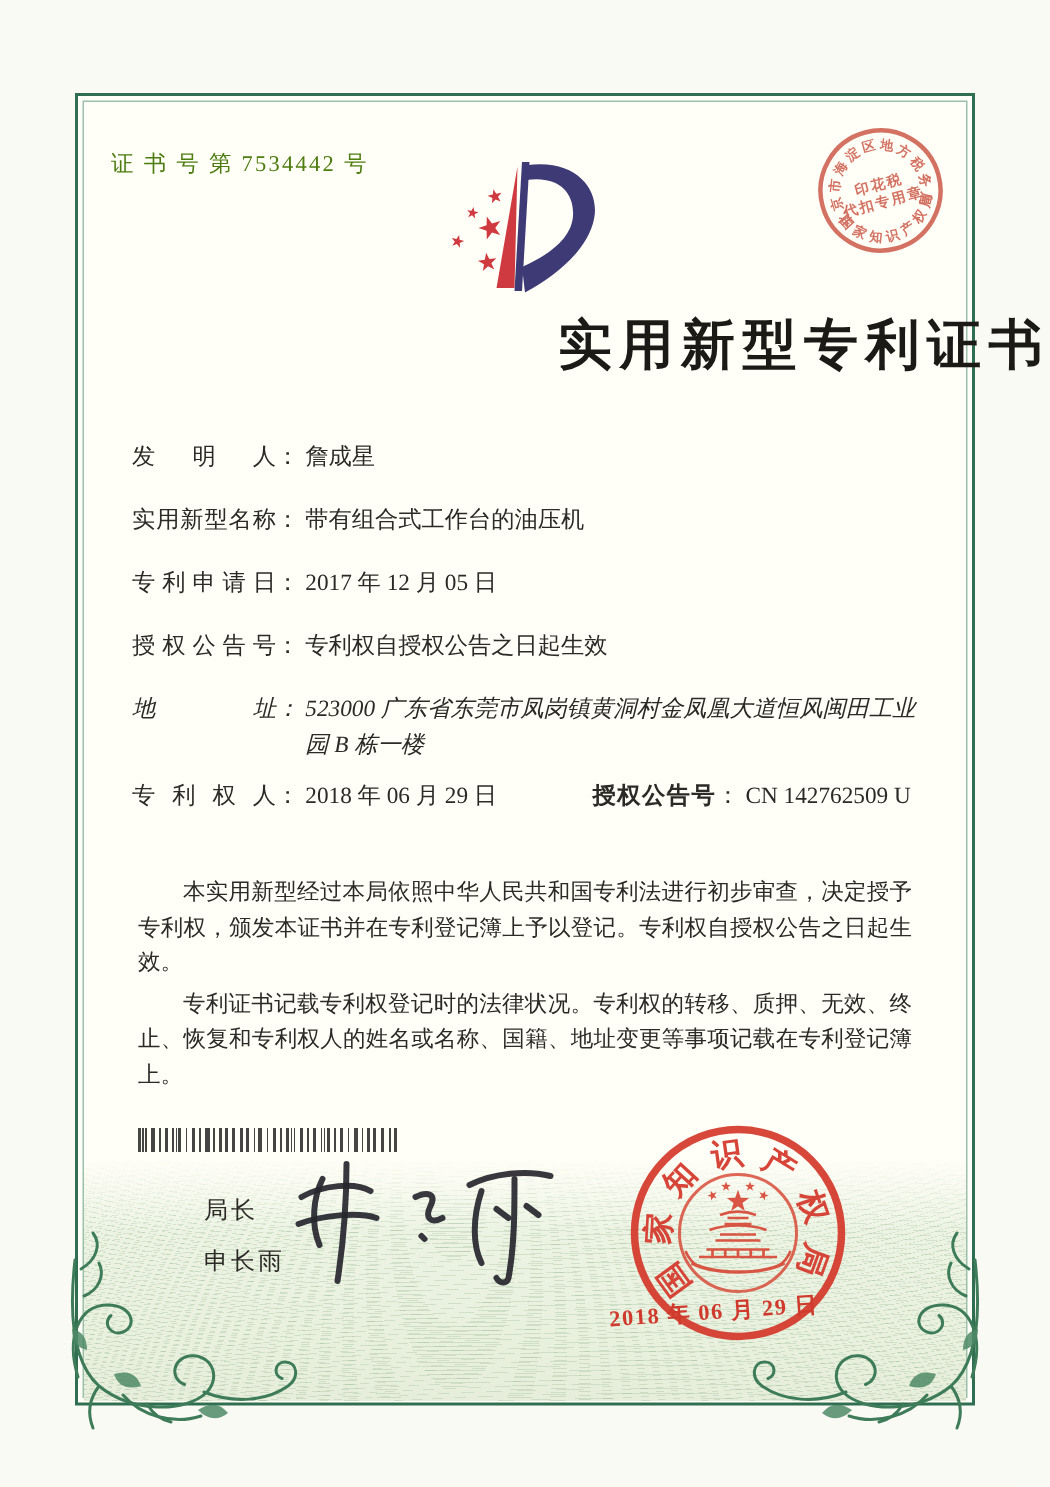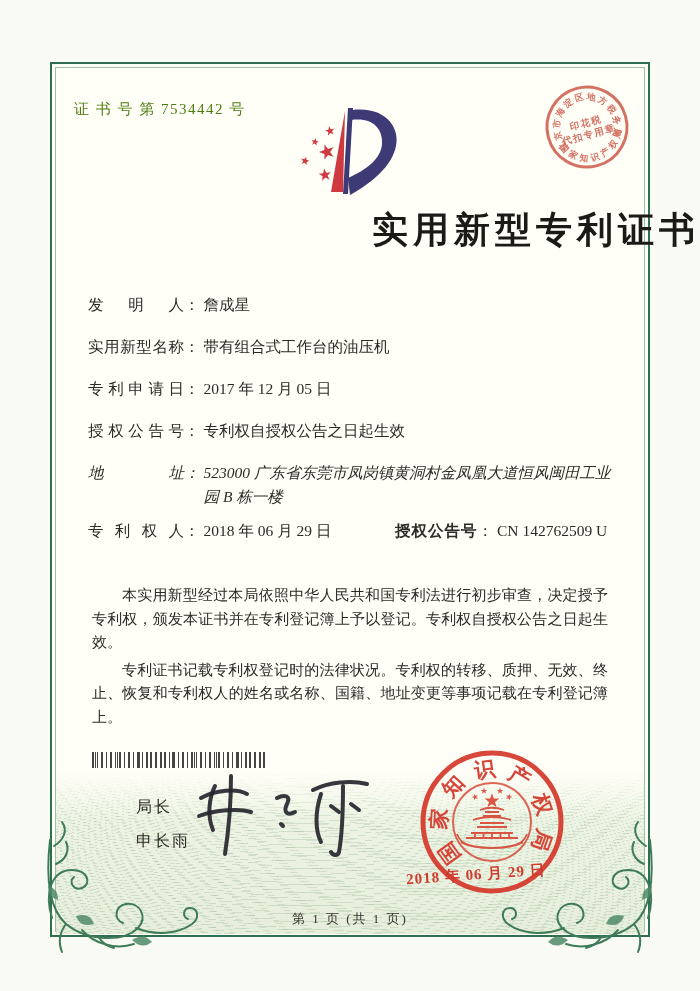--- a/index.html
+++ b/index.html
@@ -247,15 +247,14 @@
         <path d="M-19,-2 C-8,-6 8,-6 19,-2"></path>
         <path d="M-9,-6 L9,-6 M-7,-10 L7,-10"></path>
         <path d="M-12,-12 C-4,-15 4,-15 12,-12"></path>
       </g>
       <path d="M-31,20 C-16,28 16,28 31,20" stroke-width="2.2"></path>
       <path d="M-35,12 C-33,17 -30,20 -27,22 M35,12 C33,17 30,20 27,22"></path>
     </g>
   </svg>
   <div class="seal-date">2018 年 06 月 29 日</div>
 
-  <div class="footer">第 1 页 (共 1 页)</div>
 
 </div>
 
 </body></html>

